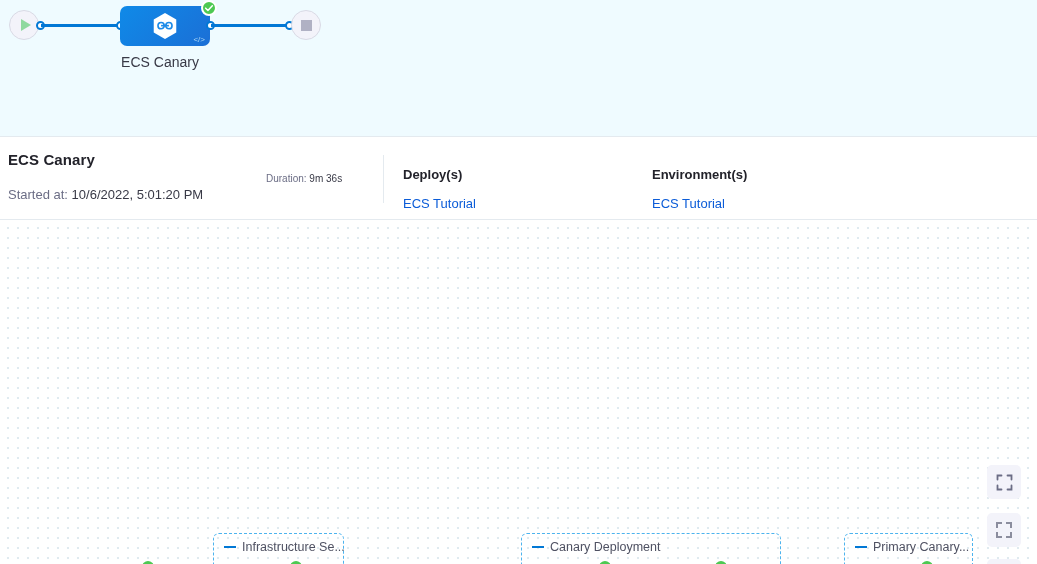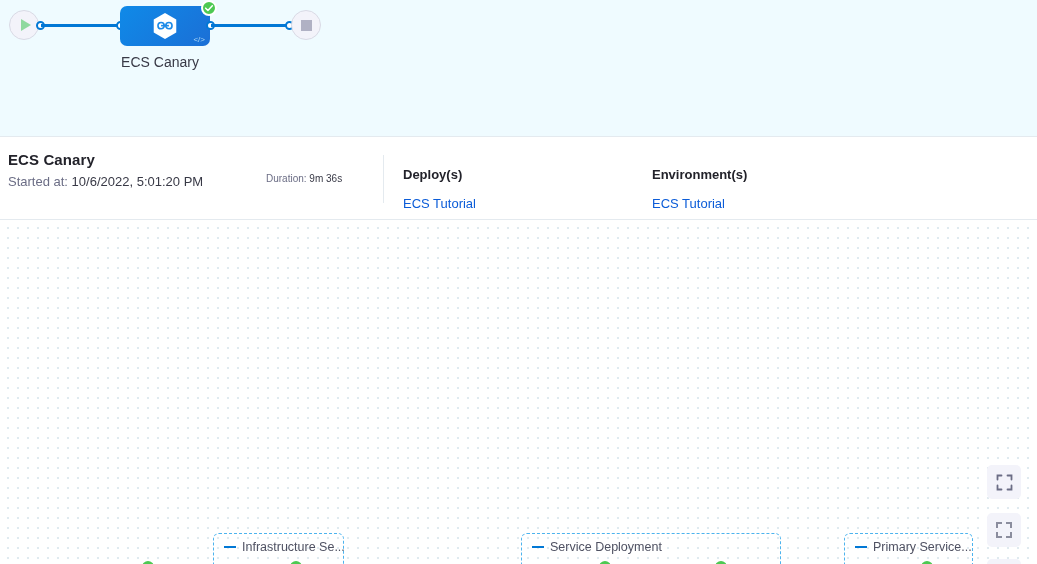--- a/index.html
+++ b/index.html
@@ -81,21 +81,21 @@
     width: 1037px; height: 83px;
     background: #ffffff;
     border-bottom: 1px solid #e4eaef;
     padding: 14px 0 0 8px;
   }
   .exec-title {
     font-size: 15px; font-weight: bold; color: #22222a;
     letter-spacing: .1px;
   }
   .exec-sub {
-    margin-top: 6px;
+    margin-top: 19px;
     font-size: 13px; color: #383946;
   }
   .exec-sub .lbl { color: #6b6d85; }
   .duration {
     position: absolute; left: 266px; top: 36px;
     font-size: 10px; color: #383946;
   }
   .duration .lbl { color: #6b6d85; }
   .vdivider {
     position: absolute; left: 383px; top: 18px;
@@ -232,28 +232,28 @@
   <div class="group-box" style="left:213px; top:313px; width:131px; height:155px;">
     <div class="group-label">
       <span class="group-dash"></span>
       <span>Infrastructure Se...</span>
     </div>
   </div>
 
   <div class="group-box" style="left:521px; top:313px; width:260px; height:155px;">
     <div class="group-label">
       <span class="group-dash"></span>
-      <span>Service Deployment</span>
+      <span>Canary Deployment</span>
     </div>
   </div>
 
   <div class="group-box" style="left:844px; top:313px; width:129px; height:155px;">
     <div class="group-label">
       <span class="group-dash"></span>
-      <span>Primary Service...</span>
+      <span>Primary Canary...</span>
     </div>
   </div>
 
   <div class="status-check" style="left:140px; top:339px;">
     <svg viewBox="0 0 12 12">
         <path d="M2 6.2 L4.7 8.9 L10 3.3" fill="none" stroke="#fff" stroke-width="1.8" stroke-linecap="round" stroke-linejoin="round"></path>
       </svg>
   </div>
 
   <div class="status-check" style="left:288px; top:339px;">

